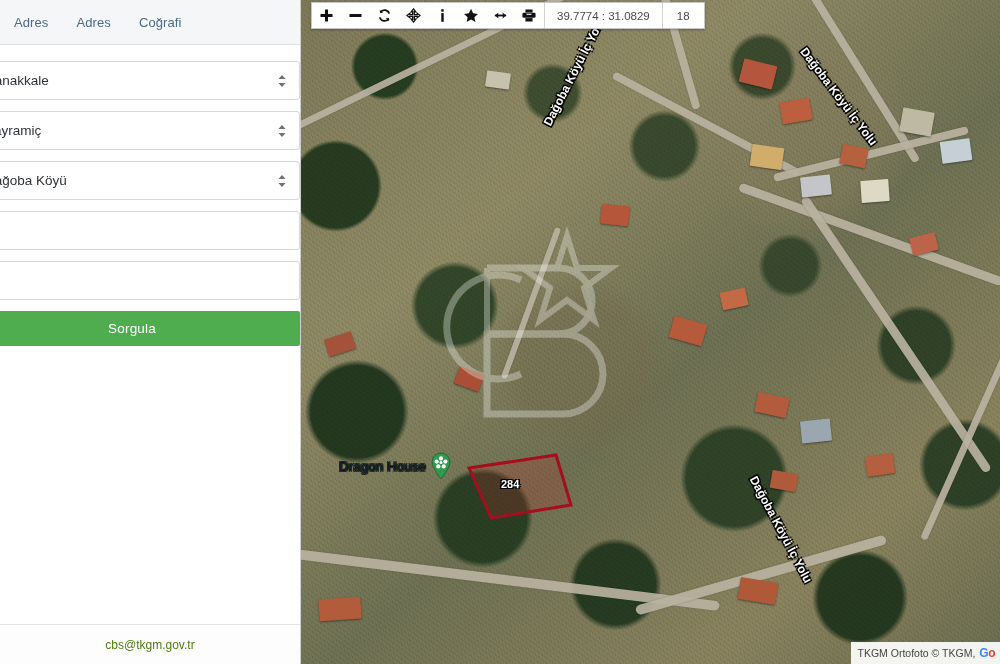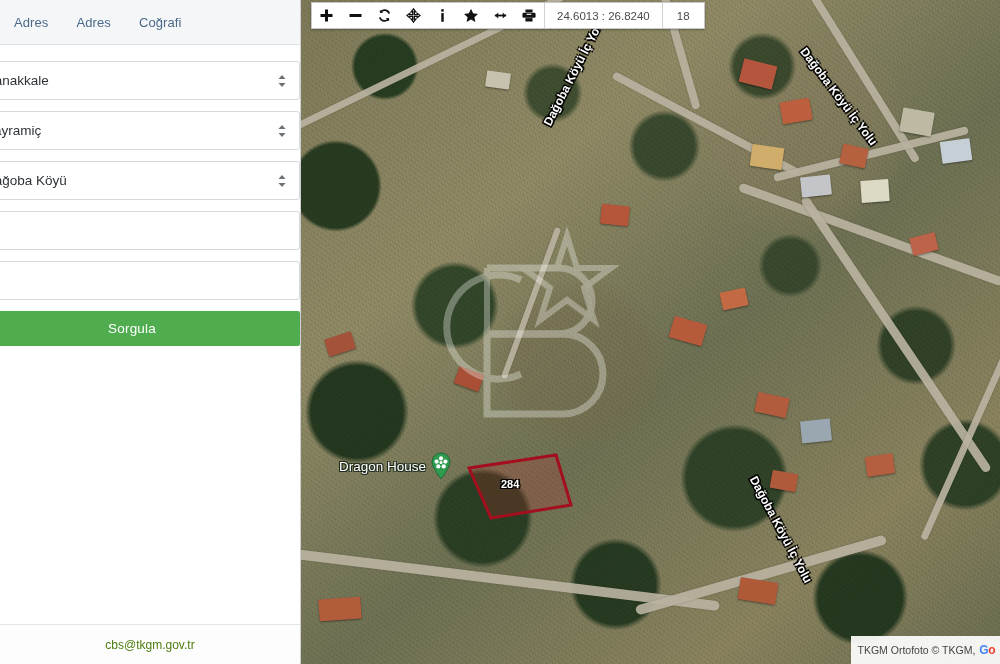--- a/index.html
+++ b/index.html
@@ -170,21 +170,21 @@
     text-shadow:
       -1.4px -1.4px 0 #000, 1.4px -1.4px 0 #000,
       -1.4px 1.4px 0 #000, 1.4px 1.4px 0 #000,
       0 0 3px rgba(0,0,0,.9);
     pointer-events: none;
   }
 
   
   .poi { position: absolute; display: flex; align-items: center; }
   .poi-label {
-    color: #ffffff;
+    color: #0f172a;
     font-size: 13.5px;
     font-family: "Liberation Sans", sans-serif;
     text-shadow: -1px -1px 0 #1d2a1d, 1px -1px 0 #1d2a1d,
                  -1px 1px 0 #1d2a1d, 1px 1px 0 #1d2a1d;
     margin-right: 4px;
     white-space: nowrap;
   }
   .poi-pin { width: 22px; height: 28px; }
 
   
@@ -235,21 +235,21 @@
     font-family: "Liberation Sans", sans-serif;
     white-space: nowrap;
   }
   .tb-coord { padding: 0 12px; }
   .tb-zoom { padding: 0 14px; text-align: center; }
 
   
   .attribution {
     position: absolute;
     right: 0; bottom: 0;
-    height: 28px;
+    height: 22px;
     background: rgba(255,255,255,.92);
     display: flex; align-items: center;
     padding: 0 5px 0 7px;
     font-size: 10.5px;
     color: #444;
     white-space: nowrap;
     z-index: 15;
   }
   .g-logo { font-weight: bold; font-size: 12px; margin-left: 4px; letter-spacing: -.5px; }
   .g-b { color: #4285F4; } .g-r { color: #EA4335; }
@@ -446,21 +446,21 @@
       </div>
       <div class="tb-btn">
         <svg width="16" height="15" viewBox="0 0 16 16">
           <rect x="4.2" y="1.6" width="7.6" height="3.2" fill="#111"></rect>
           <rect x="1" y="5" width="14" height="5.4" rx="1.4" fill="#111"></rect>
           <rect x="4.2" y="10.8" width="7.6" height="3.6" fill="#111"></rect>
           <rect x="5.4" y="6.1" width="5.2" height="1.2" fill="#fff"></rect>
         </svg>
       </div>
       <div class="tb-sep"></div>
-      <div class="tb-coord">24.6013 : 26.8240</div>
+      <div class="tb-coord">39.7774 : 31.0829</div>
       <div class="tb-sep"></div>
       <div class="tb-zoom">18</div>
     </div>
 
     <div class="attribution">
       <span>TKGM Ortofoto © TKGM,</span>
       <span class="g-logo"><span class="g-b">G</span><span class="g-r">o</span></span>
     </div>
 
   </section>

